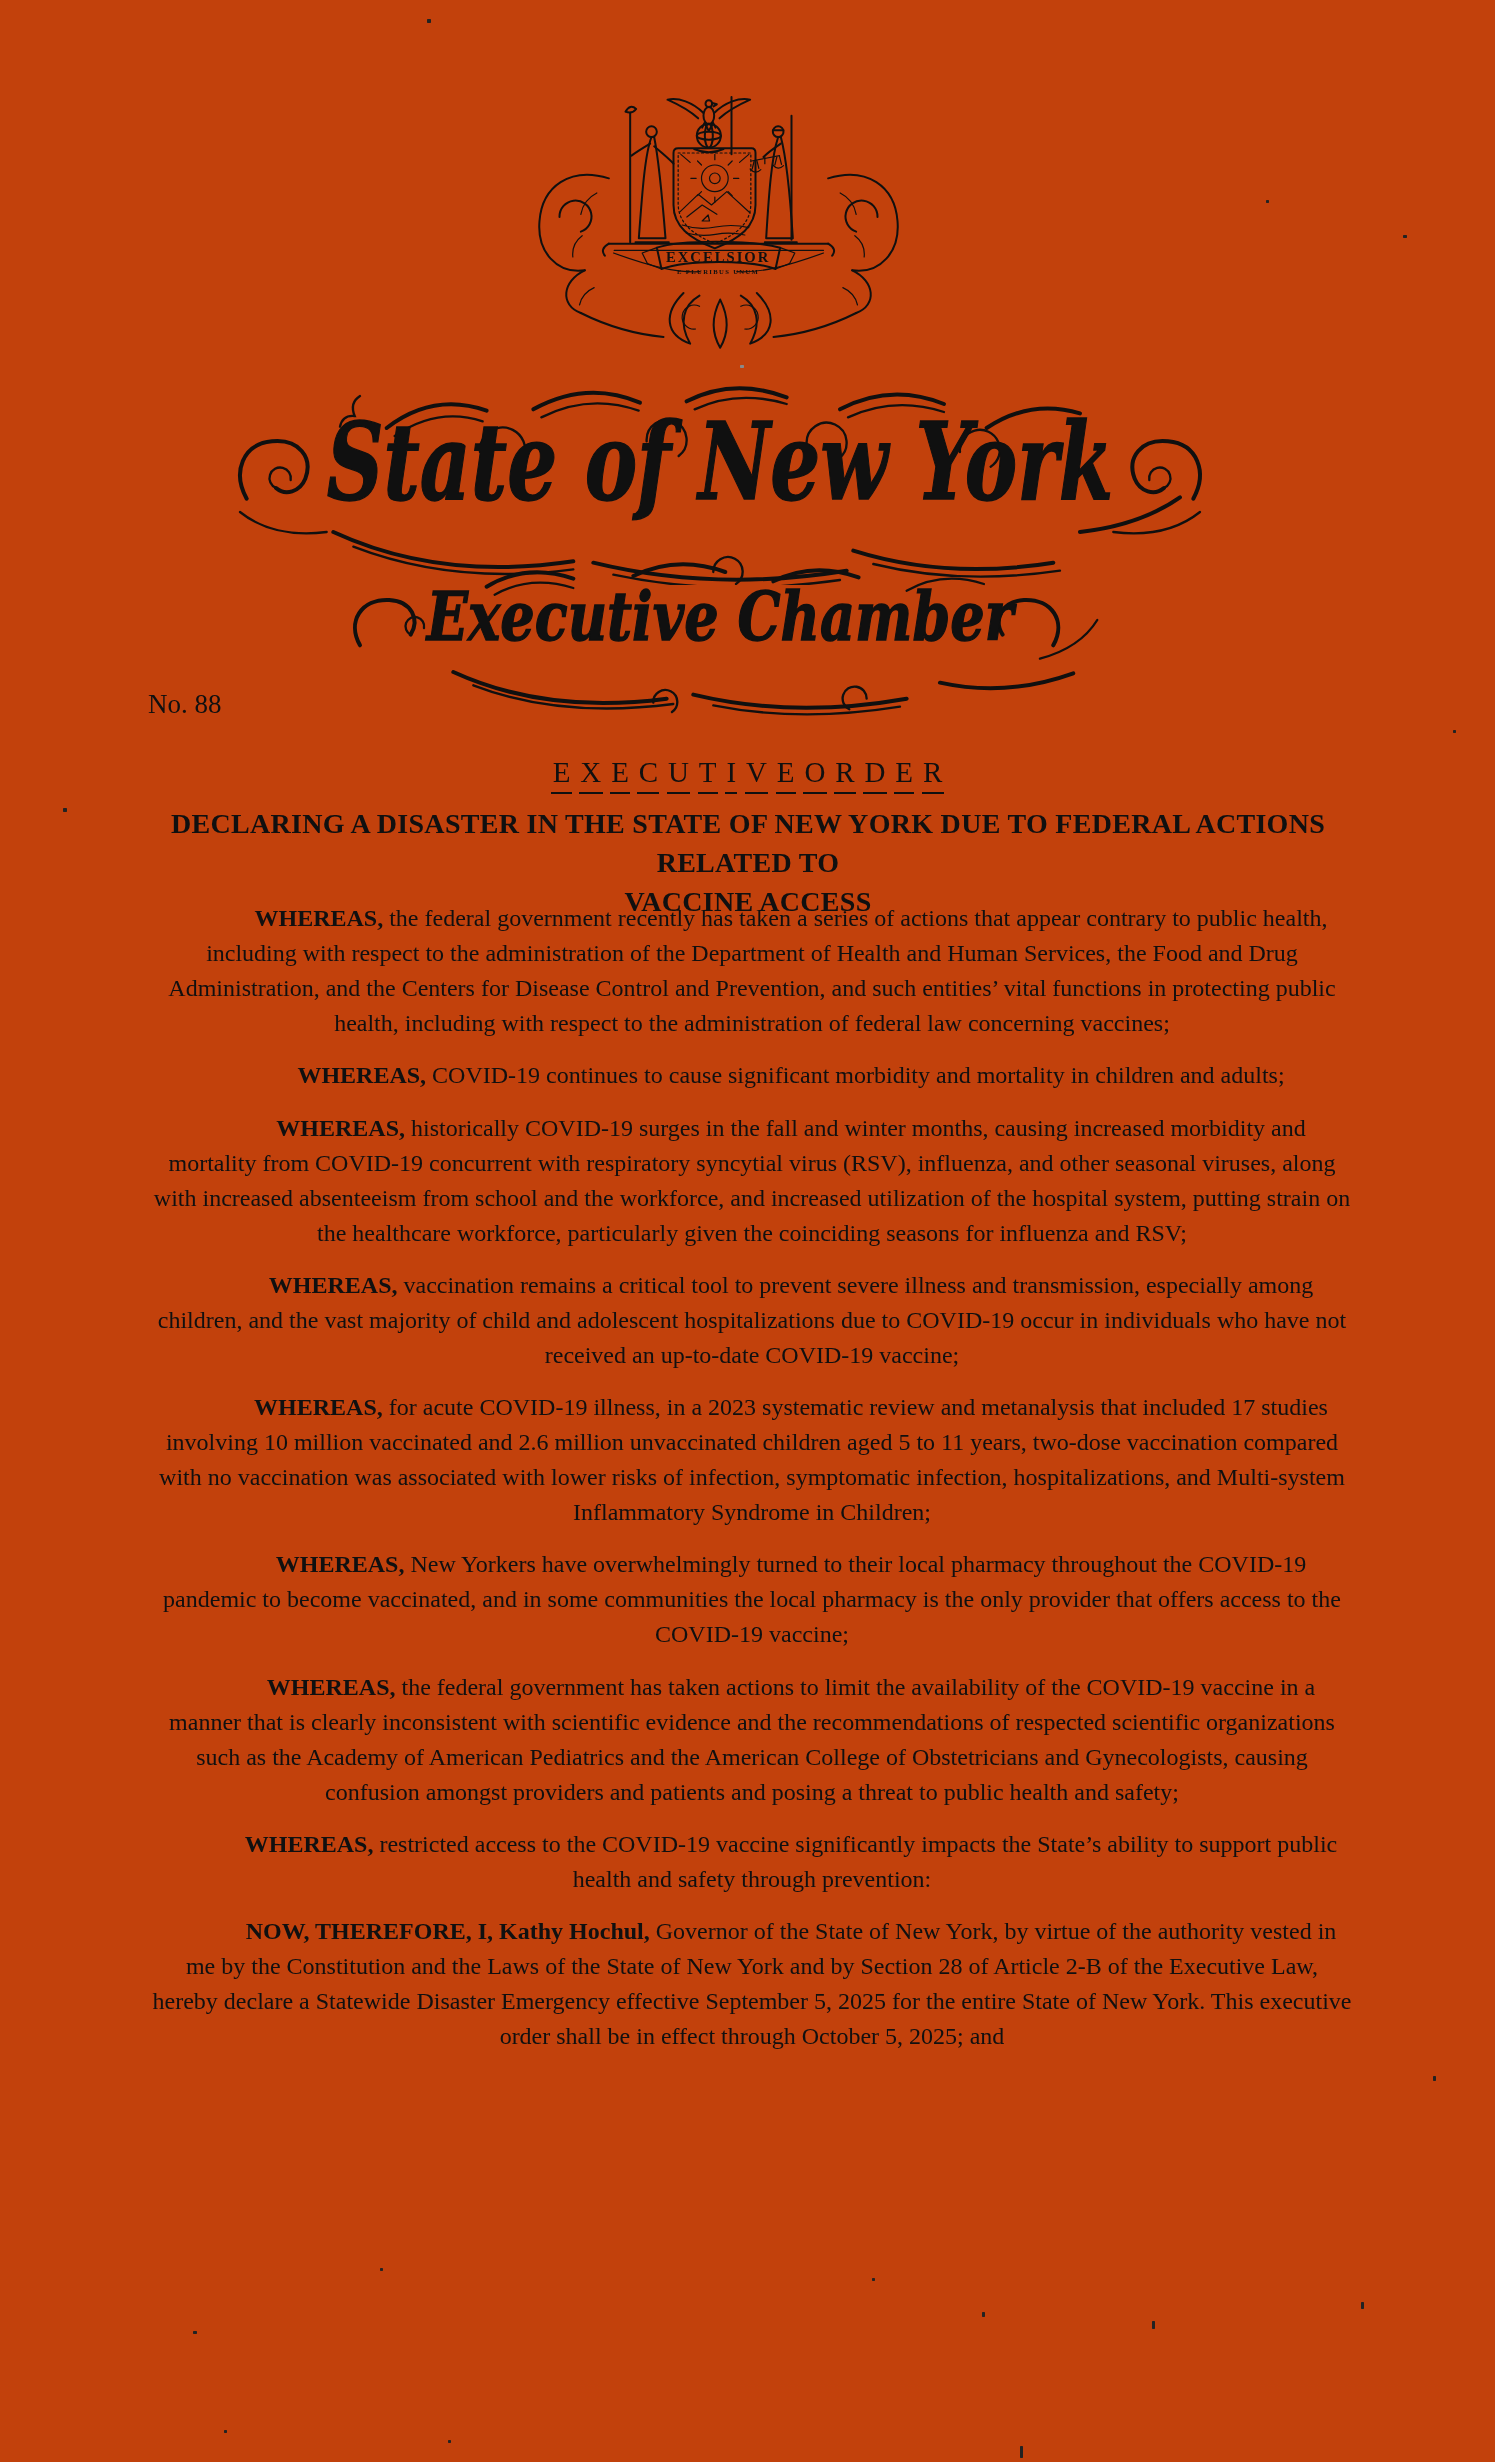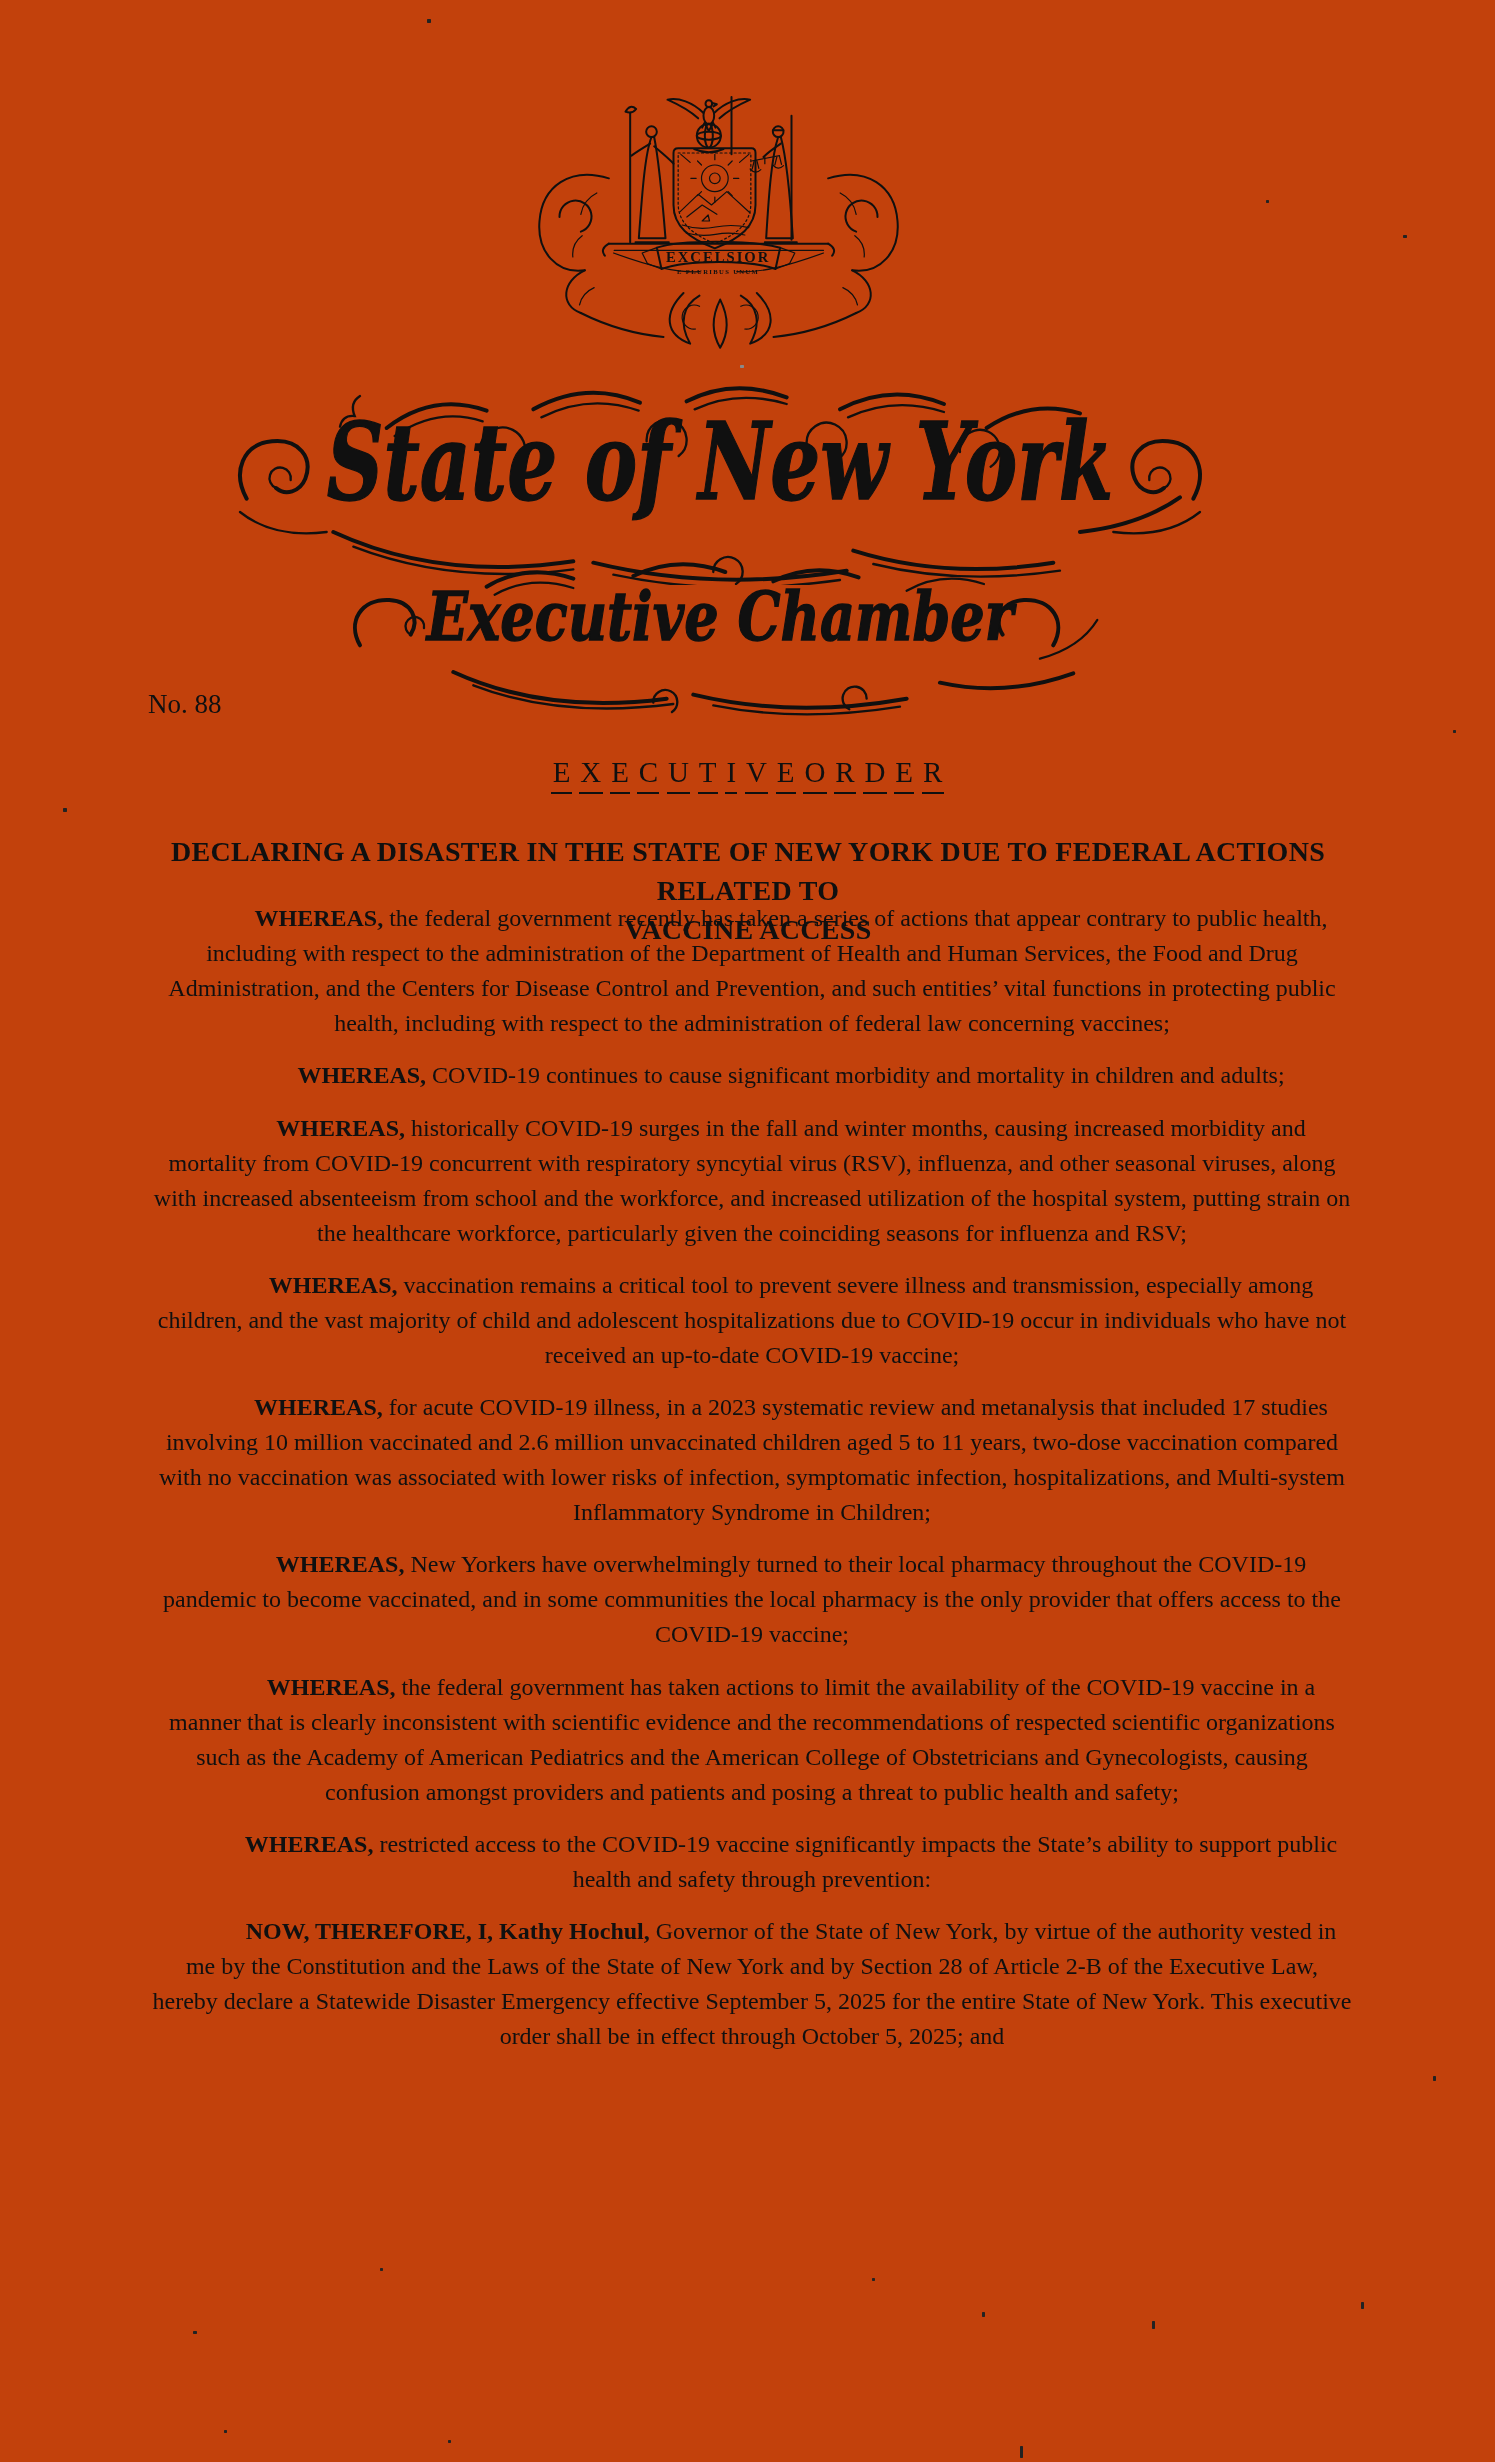--- a/index.html
+++ b/index.html
@@ -33,21 +33,20 @@
   }
   
   .order-no { position: absolute; left: 148px; top: 689px; font-size: 27px; }
   .eo-title-wrap { position: absolute; left: 0; right: 0; top: 758px; display: flex; justify-content: center; }
   .eo-title { display: inline-flex; gap: 7.3px; font-size: 29px; line-height: 1; }
   .eo-letter { border-bottom: 2px solid #101010; padding: 0 1.3px 4.7px 1.3px; }
   .doc-title {
     position: absolute; left: 148px; top: 804px; width: 1200px;
     text-align: center; font-weight: bold; font-size: 28px; line-height: 39px;
     letter-spacing: 0.3px;
-    margin-top: 28px;
   }
   .body-text { position: absolute; left: 152px; top: 901px; width: 1200px; font-size: 24px; line-height: 35px; text-align: center; }
   .para { margin: 0 0 17.3px 0; text-indent: 78px; }
   .para .lead { font-weight: bold; }
   
   .speck { position: absolute; background: #222222; border-radius: 0.7px; }
 </style>
 </head>
 <body>
 

